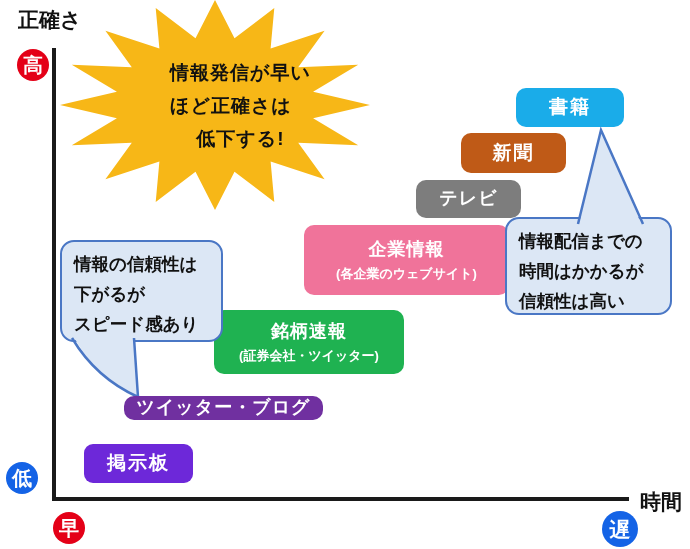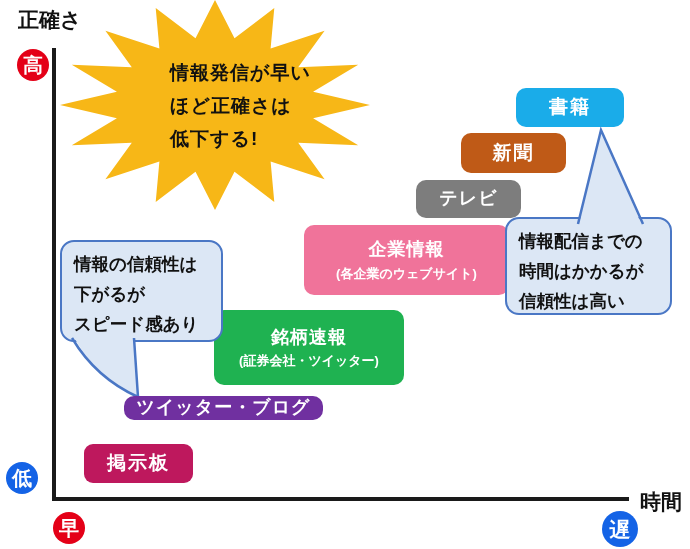--- a/index.html
+++ b/index.html
@@ -55,37 +55,37 @@
   <div class="abs marker" style="left: 602px; top: 511px; width: 36px; height: 36px; font-size: 21px; background-color: rgb(20, 99, 230);">
     <span>遅</span>
   </div>
 
   <svg class="abs" style="left:0;top:0;" width="690" height="549">
     <polygon points="215,0 234.5,38.3 274.3,8 270.6,48.5 324.6,30.8 298.2,67.2 358.2,64.8 313.1,91.7 370,105 313.1,118.3 358.2,145.2 298.2,142.8 324.6,179.2 270.6,161.5 274.3,202 234.5,171.7 215,210 195.5,171.7 155.7,202 159.4,161.5 105.4,179.2 131.8,142.8 71.8,145.2 116.9,118.3 60,105 116.9,91.7 71.8,64.8 131.8,67.2 105.4,30.8 159.4,48.5 155.7,8 195.5,38.3" fill="#F7B717"></polygon>
   </svg>
   <div class="abs burst-text" style="left:137px;top:56px;">
     <span style="display:block;">情報発信が早い</span>
     <span style="display:block;">ほど正確さは</span>
-    <span style="display:block;">低下する!</span>
+    <span style="display:block;text-align:center;">低下する!</span>
   </div>
 
   <div class="abs box" style="left: 495px; top: 88px; width: 108px; height: 39px; background-color: rgb(26, 172, 233);">
     <div class="t1">書籍</div>
   </div>
   <div class="abs box" style="left: 440px; top: 133px; width: 105px; height: 40px; background-color: rgb(191, 90, 23);">
     <div class="t1">新聞</div>
   </div>
   <div class="abs box" style="left: 395px; top: 180px; width: 105px; height: 38px; background-color: rgb(125, 125, 125);">
     <div class="t1s">テレビ</div>
   </div>
   <div class="abs box" style="left: 283px; top: 225px; width: 205px; height: 70px; background-color: rgb(240, 115, 154);">
     <div class="t1s">企業情報</div>
     <div class="t2">(各企業のウェブサイト)</div>
   </div>
-  <div class="abs box" style="left: 193px; top: 310px; width: 190px; height: 75px; background-color: rgb(31, 178, 81); align-items: center;">
+  <div class="abs box" style="left: 193px; top: 310px; width: 190px; height: 64px; background-color: rgb(31, 178, 81); align-items: center;">
     <div class="t1s">銘柄速報</div>
     <div class="t2">(証券会社・ツイッター)</div>
   </div>
 
   <div class="abs bubble" style="left:505px;top:217px;width:167px;height:98px;">
     <span style="display:block;">情報配信までの</span>
     <span style="display:block;">時間はかかるが</span>
     <span style="display:block;">信頼性は高い</span>
   </div>
   <svg class="abs" style="left:0;top:0;pointer-events:none;" width="690" height="549">
@@ -99,17 +99,17 @@
     <span style="display:block;">スピード感あり</span>
   </div>
   <svg class="abs" style="left:0;top:0;pointer-events:none;" width="690" height="549">
     <path d="M72,334 Q96,378 138,397 L134,334 Z" fill="#DCE7F5"></path>
     <path class="tail-stroke" d="M72,338 Q96,378 138,397 L134,338"></path>
   </svg>
 
   <div class="abs box" style="left: 103px; top: 396px; width: 199px; height: 24px; background-color: rgb(112, 48, 160);">
     <div class="t1s">ツイッター・ブログ</div>
   </div>
-  <div class="abs box" style="left: 63px; top: 444px; width: 109px; height: 39px; border-radius: 9px; background-color: #be185d;">
+  <div class="abs box" style="left: 63px; top: 444px; width: 109px; height: 39px; border-radius: 9px; background-color: #6d28d9;">
     <div class="t1">掲示板</div>
   </div>
 
 </div>
 
 </body></html>

